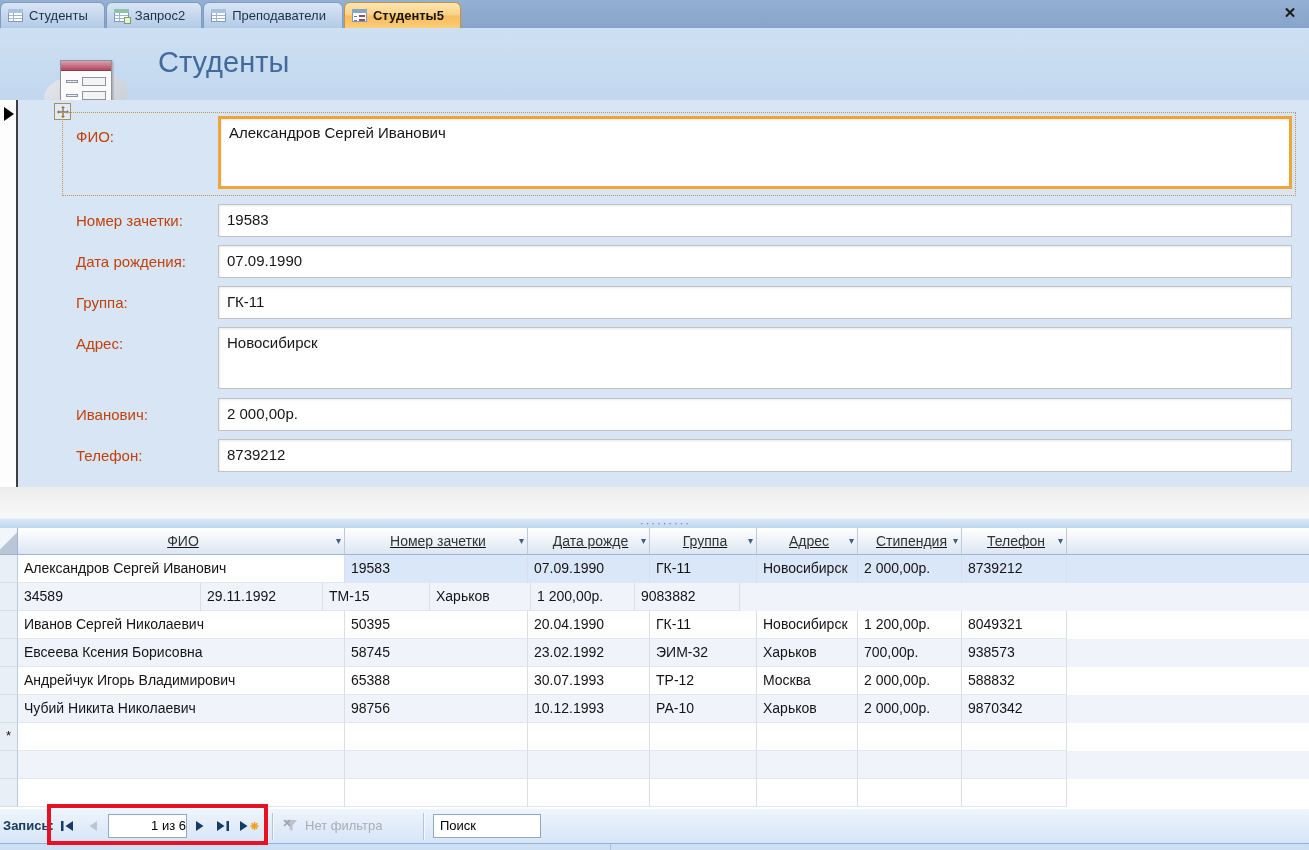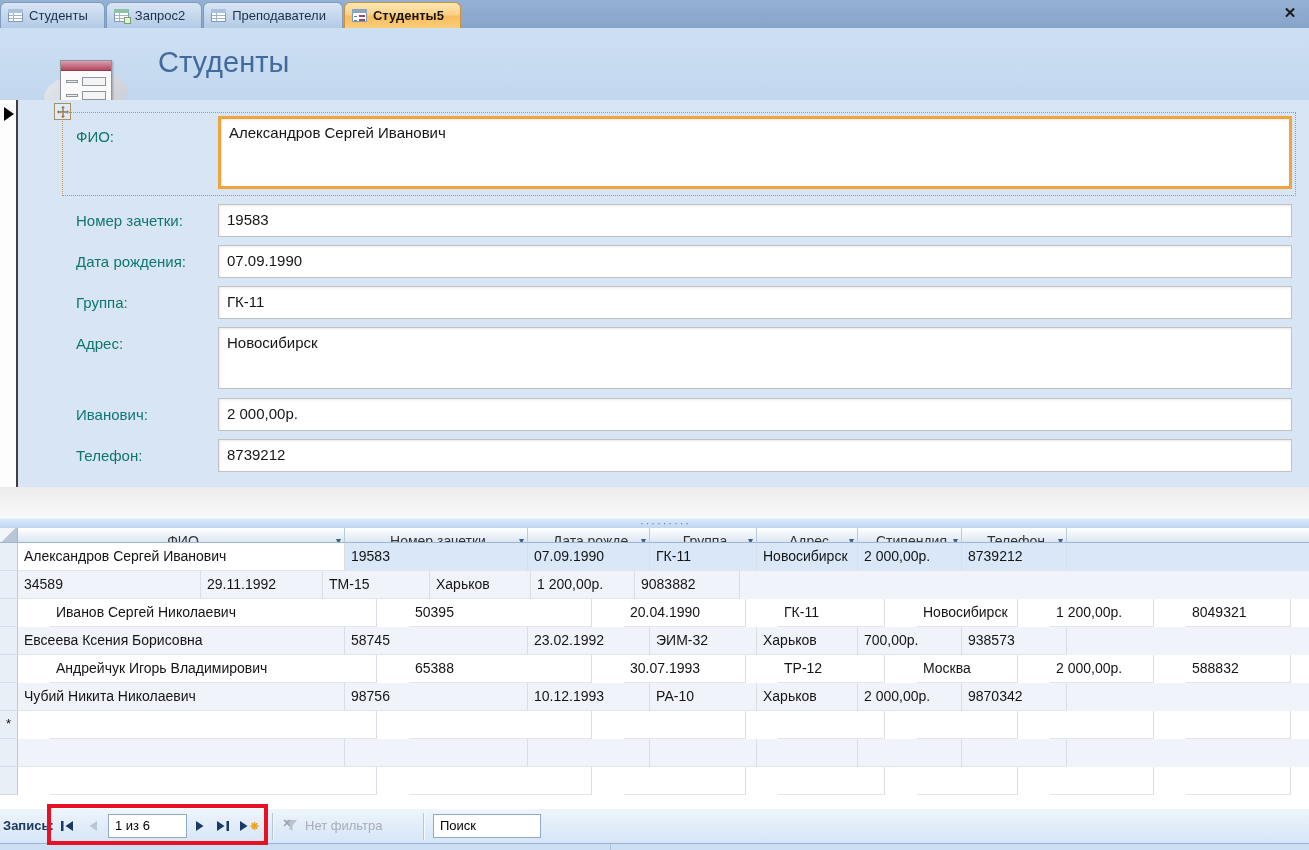--- a/index.html
+++ b/index.html
@@ -88,21 +88,21 @@
   }
   .move-handle {
     position:absolute; left:54px; top:3px; width:17px; height:17px;
     border:1px solid #a98f5f; background:rgba(255,255,255,.25);
     display:flex; align-items:center; justify-content:center;
   }
   .dotted-sel {
     position:absolute; left:62px; top:12px; width:1234px; height:84px;
     border:1px dotted #bf9456;
   }
-  .flabel { position:absolute; left:76px; font-size:15px; color:#0f766e; white-space:nowrap; }
+  .flabel { position:absolute; left:76px; font-size:15px; color:#c2410c; white-space:nowrap; }
   .fvalue {
     position:absolute; left:218px; width:1074px; background:#fff;
     border:1px solid #c2c2c2; font-size:15px; color:#161616;
     padding:6px 8px; box-shadow:inset 1px 1px 2px rgba(120,120,120,.15);
   }
   .f-fio   .flabel { top:28px; }  .f-fio   .fvalue { top:16px;  height:73px; border:3px solid #f0a43c; padding:5px 8px; }
   .f-num   .flabel { top:112px; } .f-num   .fvalue { top:104px; height:33px; }
   .f-date  .flabel { top:153px; } .f-date  .fvalue { top:145px; height:33px; }
   .f-group .flabel { top:194px; } .f-group .fvalue { top:186px; height:33px; }
   .f-addr  .flabel { top:235px; } .f-addr  .fvalue { top:227px; height:62px; }
@@ -113,21 +113,21 @@
   .gray-strip { position:absolute; left:0; top:487px; width:1309px; height:31px;
     background:linear-gradient(#ececec,#f9f9f9); }
   .splitter { position:absolute; left:0; top:518px; width:1309px; height:10px;
     background:linear-gradient(#d9e9fa,#bed7f0); border-top:1px solid #eaf2fb; }
   .splitter .grip { position:absolute; left:640px; top:-2px; color:#5d7ca2; font-size:11px; letter-spacing:2px; }
 
   
   .datasheet { position:absolute; left:0; top:528px; width:1309px; height:280px; background:#fff;
     font-size:14px; color:#141414; }
   .ds-row { display:flex; width:1309px; height:28px; }
-  .ds-row.header { height:15px;text-decoration:underline; }
+  .ds-row.header { height:27px;text-decoration:underline; }
   .ds-cell {
     height:100%; padding:0 2px 0 6px; line-height:27px; overflow:hidden; white-space:nowrap;
     border-right:1px solid #d9dee7; border-bottom:1px solid #e2e6ed; flex:none;
   }
   .hdr-cell {
     position:relative; text-align:center; color:#333; line-height:26px;
     background:linear-gradient(#ffffff,#dce6f2);
     border-right:1px solid #b9c9de; border-bottom:1px solid #9db5d0;
   }
   .hdr-cell .arrow { position:absolute; right:3px; top:0; color:#3f5e85; font-size:10px; }
@@ -140,36 +140,36 @@
     width:18px; height:100%; flex:none; background:#e9eff7;
     border-right:1px solid #b9c9de; border-bottom:1px solid #d7dde6;
     font-size:13px; line-height:26px; text-align:center; color:#111;
   }
   .col0 { width:327px; } .col1 { width:183px; } .col2 { width:122px; }
   .col3 { width:107px; } .col4 { width:101px; } .col5 { width:104px; } .col6 { width:105px; }
   .hdr-fill { flex:1; border-right:none; background:linear-gradient(#ffffff,#dce6f2); border-bottom:1px solid #9db5d0; }
   .ds-row.alt .ds-cell, .ds-row.alt { background:#f0f4fa; }
   .ds-row.current .ds-cell, .ds-row.current { background:#d9e7f8; }
   .ds-row .ds-cell.active-cell { background:#fff; }
-  .ds-row.plain { background:#fff;gap:32px; }
+  .ds-row.plain { background:#fff; }
 
   
   .navbar {
     position:absolute; left:0; top:808px; width:1309px; height:35px;
     background:linear-gradient(#eef5fc,#d6e5f6); border-top:1px solid #ffffff;
     font-size:13px;
   }
   .nav-label { position:absolute; left:3px; top:0; line-height:34px; color:#1c3a60; font-weight:bold; }
   .nav-btn { position:absolute; top:11px; width:16px; height:12px; cursor:default; }
   .nav-btn svg { display:block; }
   .btn-first { left:60px; } .btn-prev { left:87px; }
   .btn-next { left:194px; } .btn-last { left:215px; } .btn-new { left:239px; width:22px; }
   .rec-box {
     position:absolute; left:108px; top:5px; width:79px; height:24px;
-    background:#fff; border:1px solid #8fa9c7; line-height:22px; padding-left:6px; color:#000;
+    background:#fff; border:1px solid #8fa9c7; line-height:22px; padding-left:6px; color:#000;text-align:right;
   }
   .nav-sep { position:absolute; top:4px; width:1px; height:27px; background:#b3c6dc; box-shadow:1px 0 0 #f4f9fe; }
   .sep1 { left:272px; } .sep2 { left:423px; }
   .filter-icon { position:absolute; left:282px; top:9px; }
   .filter-label { position:absolute; left:305px; top:0; line-height:34px; color:#a6adb8; }
   .search-box {
     position:absolute; left:433px; top:5px; width:108px; height:24px;
     background:#fff; border:1px solid #8fa9c7; line-height:22px; padding-left:6px; color:#000;
   }
   .red-annotation {

